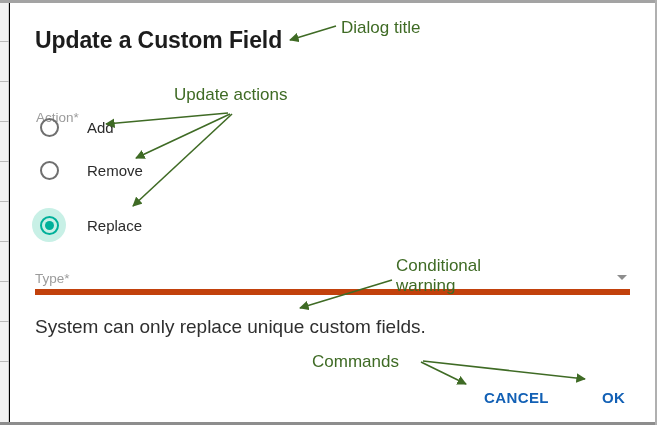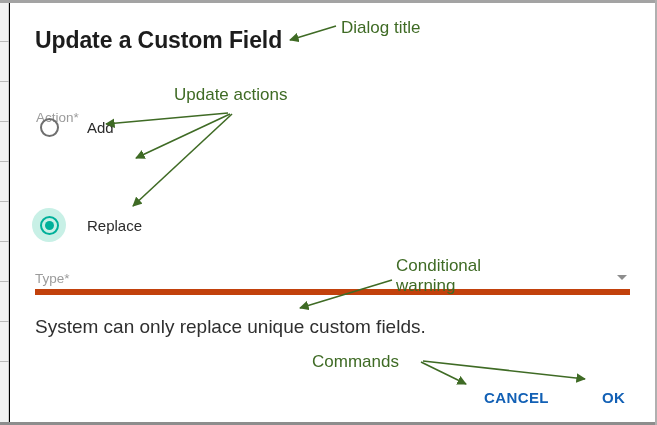--- a/index.html
+++ b/index.html
@@ -237,20 +237,28 @@
 
     <div class="radio-row r0">
       <div class="radio-hit">
         <div class="radio-outer">
           <div class="radio-inner"></div>
         </div>
       </div>
       <div class="radio-label">Add</div>
     </div>
 
+    <div class="radio-row r1">
+      <div class="radio-hit">
+        <div class="radio-outer">
+          <div class="radio-inner"></div>
+        </div>
+      </div>
+      <div class="radio-label">Remove</div>
+    </div>
 
     <div class="radio-row r2">
       <div class="radio-hit selected">
         <div class="radio-outer">
           <div class="radio-inner"></div>
         </div>
       </div>
       <div class="radio-label">Replace</div>
     </div>
 

